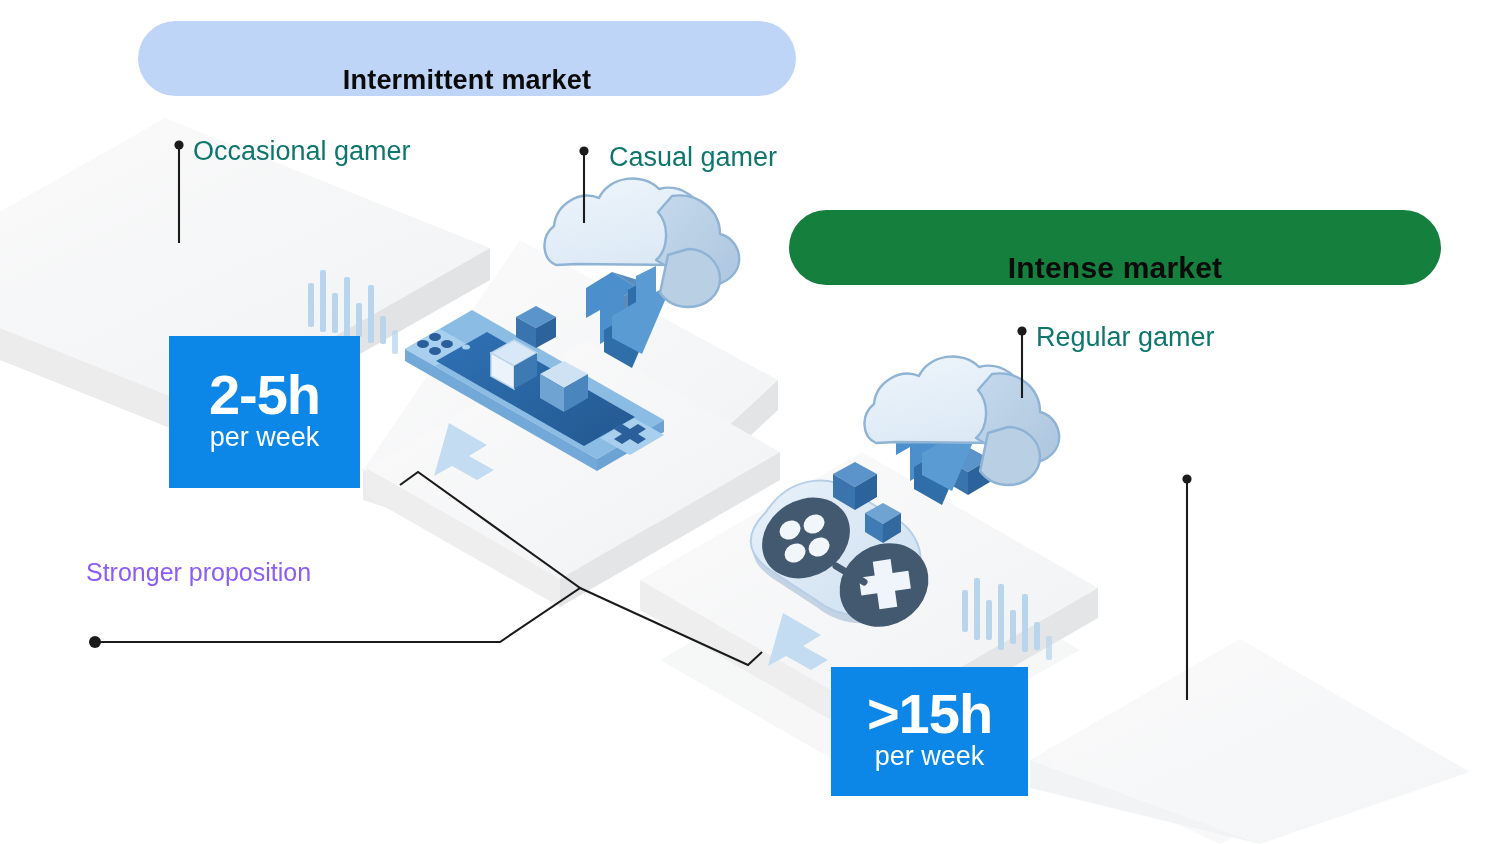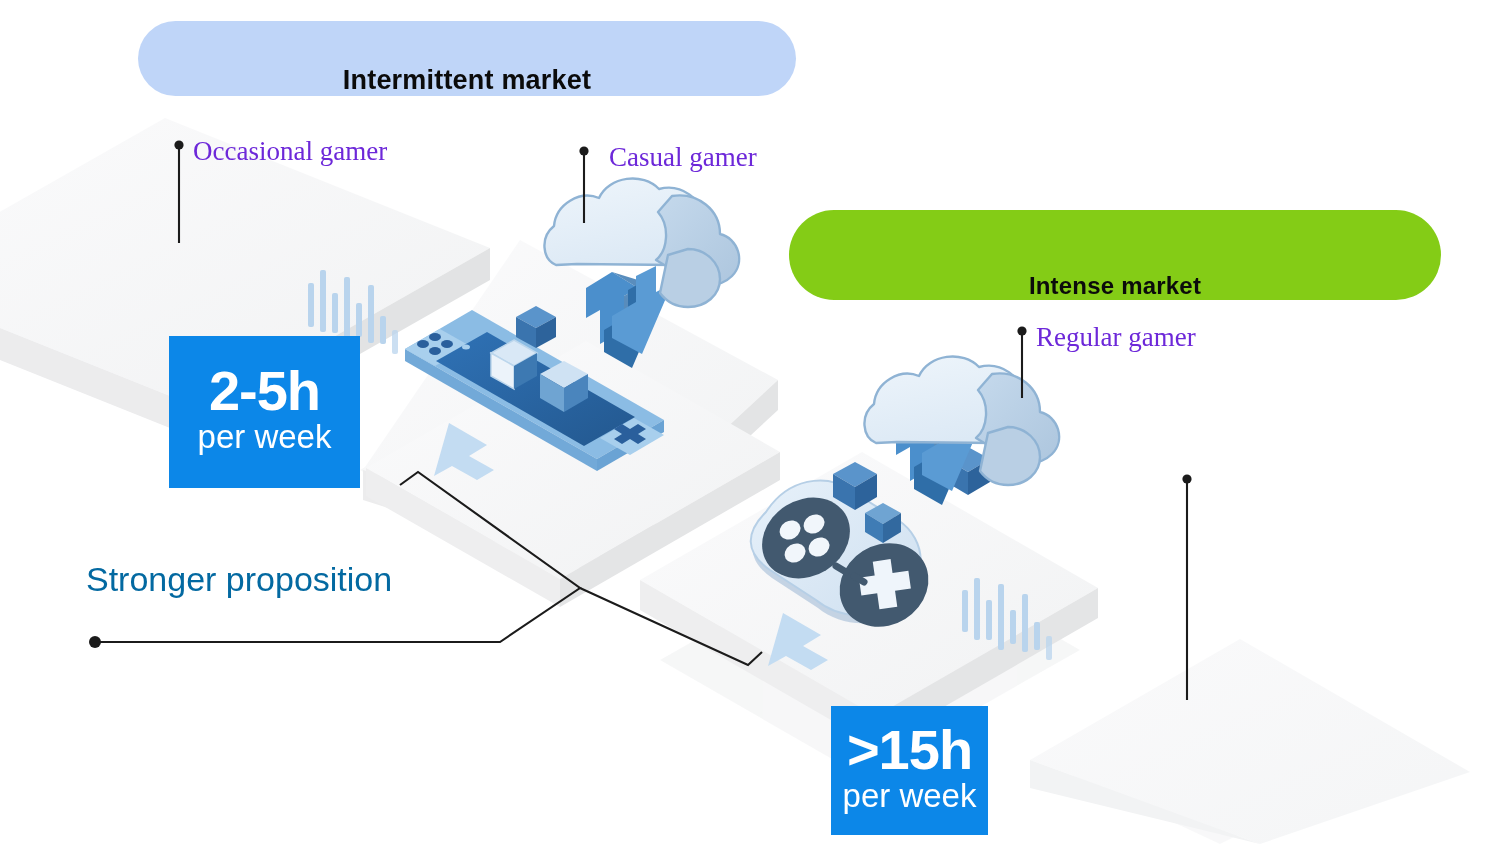--- a/index.html
+++ b/index.html
@@ -42,42 +42,41 @@
     top: 21px;
     width: 658px;
     height: 75px;
     background: #bfd5f8;
     font-size: 27px;
   }
   #pill-intense {
     left: 789px;
     top: 210px;
     width: 652px;
-    height: 90px;
-    background: #84cc16;
-    font-size: 24px;
+    height: 75px;
+    background: #15803d;
+    font-size: 30px;
   }
   
   .callout-label {
     position: absolute;
     font-size: 27px;
-    color: #6d28d9;
+    color: #0f766e;
     white-space: nowrap;
     line-height: 1.1;
-    font-family: Liberation Serif, serif;
   }
   #label-occasional { left: 193px; top: 137px; }
   #label-casual     { left: 597px; top: 143px; margin-left: 12px; }
   #label-regular    { left: 1036px; top: 323px; text-align: center; }
   #label-hardcore   { left: 1201px; top: 471px; }
 
   .note {
     position: absolute;
-    font-size: 34px;
-    color: #0369a1;
+    font-size: 25px;
+    color: #8b5cf6;
     line-height: 1.42;
   }
   #note-proposition { left: 86px; top: 555px; width: 380px; }
 
   
   .badge {
     position: absolute;
     background: #0c87e8;
     color: #ffffff;
     box-sizing: border-box;
@@ -87,35 +86,35 @@
     justify-content: center;
     padding-bottom: 4px;
   }
   .badge .big {
     font-size: 56px;
     font-weight: bold;
     line-height: 0.98;
     letter-spacing: -1px;
   }
   .badge .small {
-    font-size: 33px;
+    font-size: 27px;
     font-weight: normal;
     line-height: 1.1;
     margin-top: 0;
   }
   #badge-intermittent {
     left: 169px;
     top: 336px;
     width: 191px;
     height: 152px;
   }
   #badge-intense {
     left: 831px;
-    top: 706px;
-    width: 157px;
+    top: 667px;
+    width: 197px;
     height: 129px;
   }
 </style>
 </head>
 <body>
 
 <div id="stage">
 
   <svg class="layer" viewBox="0 0 1500 844" width="1500" height="844" aria-hidden="true">
     <defs>

